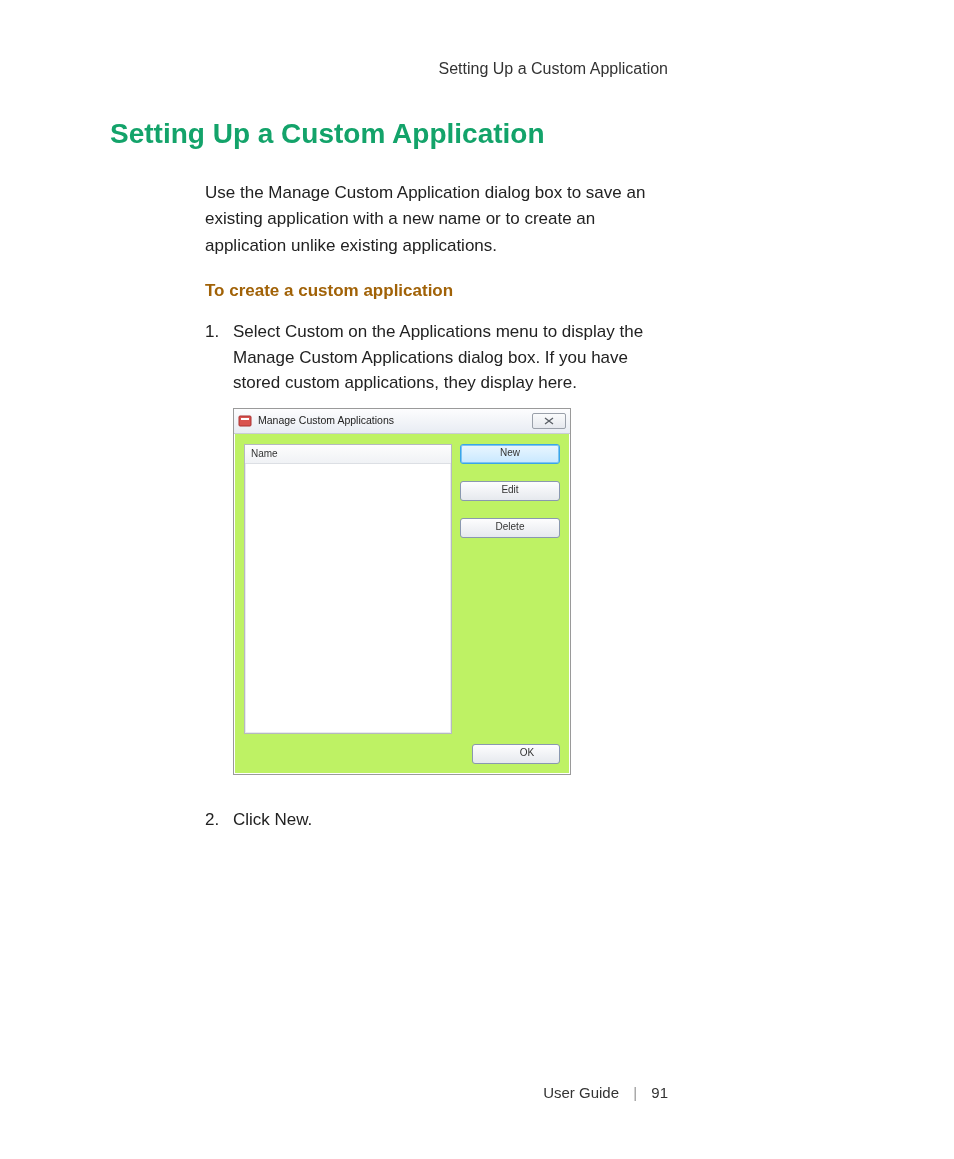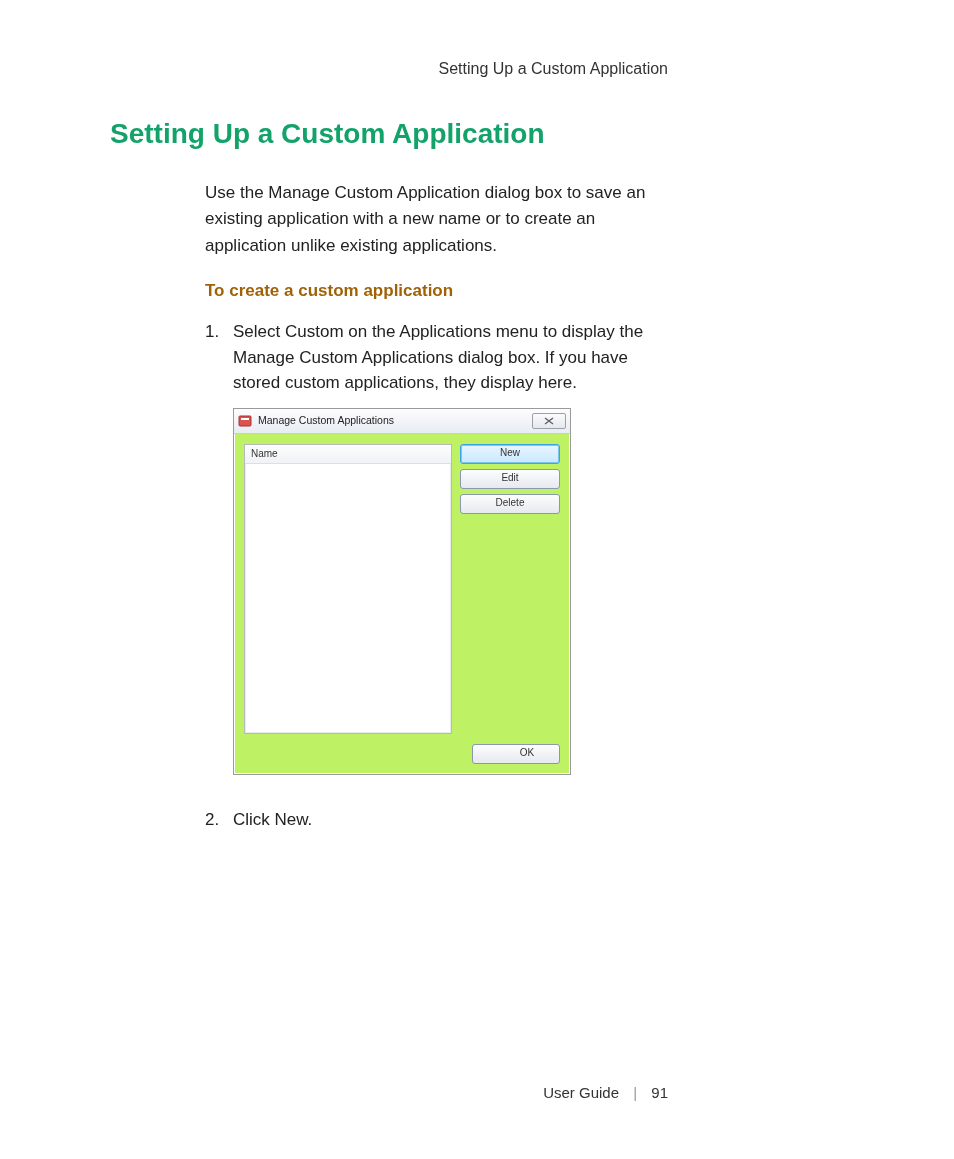--- a/index.html
+++ b/index.html
@@ -125,21 +125,21 @@
     background: linear-gradient(#fdfdfd, #f0f2f5);
     padding-left: 6px;
     font-size: 10px;
     line-height: 18px;
     color: #333;
   }
   .side-buttons {
     width: 100px;
     display: flex;
     flex-direction: column;
-    gap: 5px;
+    gap: 17px;
   }
   .btn {
     height: 18px;
     border: 1px solid #8a98b0;
     border-radius: 3px;
     background: linear-gradient(#fdfdfe, #e6e9ee);
     text-align: center;
     font-size: 10px;
     line-height: 16px;
     color: #333;

